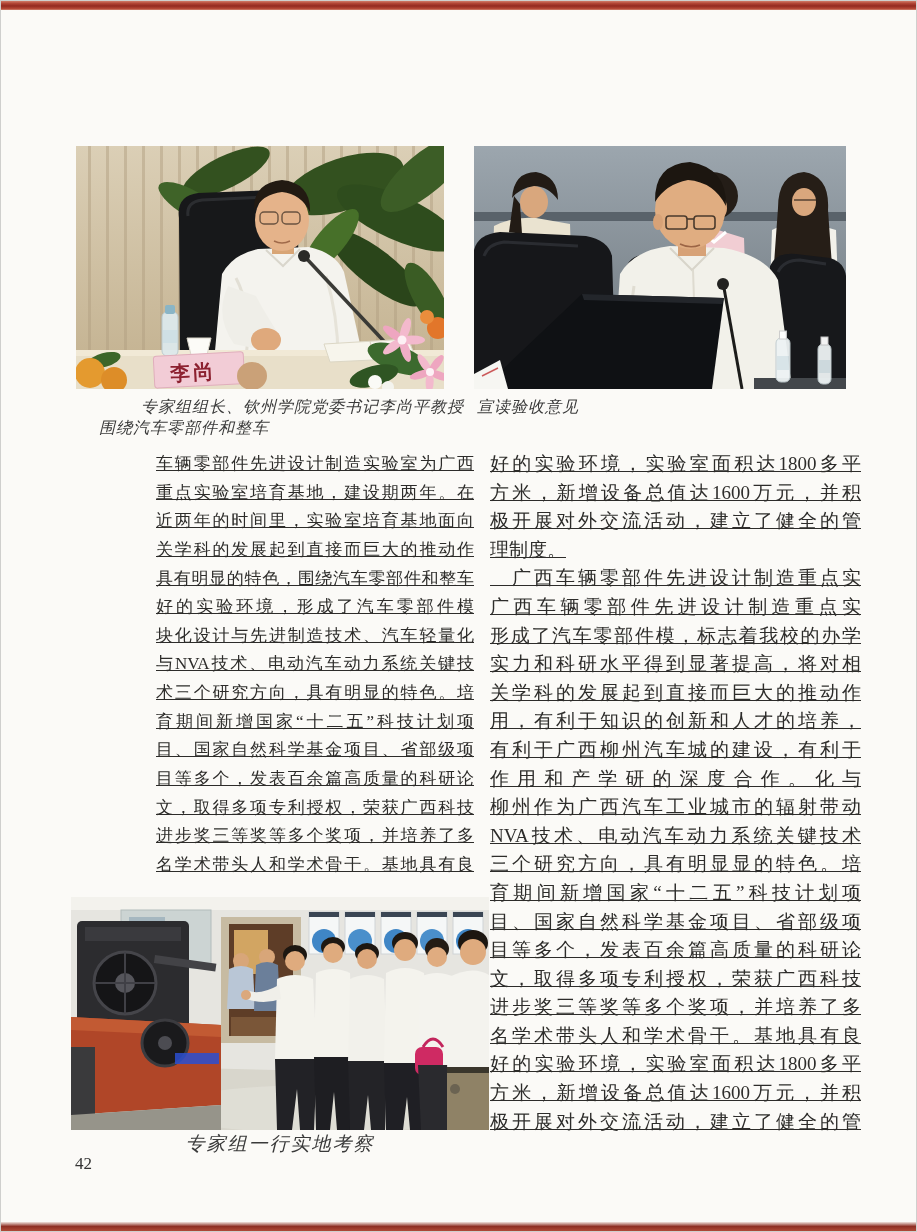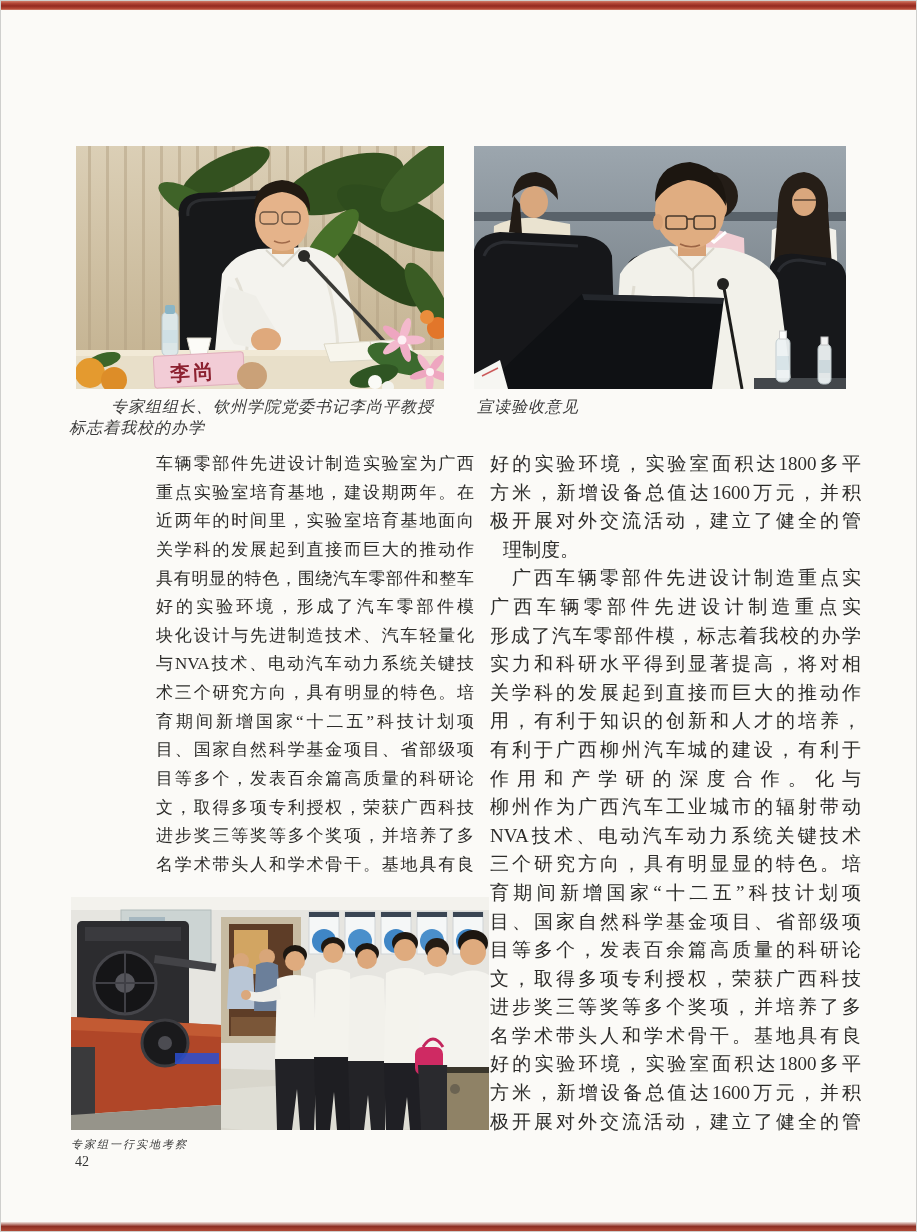--- a/index.html
+++ b/index.html
@@ -12,29 +12,29 @@
     overflow:hidden;
     font-family:"Liberation Serif","DejaVu Serif",serif;
   }
   .bar{position:absolute;left:0;width:100%;}
   .bar-top{top:0;height:9px;background:linear-gradient(to bottom,#d07a66 0%,#b04434 28%,#93291f 55%,#b84b38 88%,#d08a78 100%);}
   .bar-bottom{top:1221px;height:11px;background:linear-gradient(to bottom,#efe2dd 0%,#8e2f24 40%,#ab4634 75%,#bc584618 100%),linear-gradient(to bottom,#9a3327 35%,#b5503c 100%);}
   .photo{position:absolute;margin:0;padding:0;}
   .photo svg{display:block;width:100%;height:100%;}
   .caption{position:absolute;font-style:italic;color:#3a3a3a;font-size:16px;line-height:20.5px;letter-spacing:1px;}
   .caption .indent{text-indent:42px;}
-  .caption-center{font-size:11px;letter-spacing:2px;}
-  .textcol{position:absolute;color:#2d2c2a;}
+  .caption-center{text-align:center;font-size:19px;letter-spacing:2px;}
+  .textcol{position:absolute;color:#2d2c2a;text-decoration:underline;}
   .textcol .text-line{text-align:justify;text-align-last:justify;overflow:hidden;}
-  .textcol .text-line.short{text-align-last:left;margin-left:13px;}
+  .textcol .text-line.short{text-align-last:left;}
   .col-left{left:155px;top:449px;width:318px;font-size:17px;}
   .col-left .text-line{height:28.65px;line-height:28.65px;}
   .col-right{left:489px;top:449px;width:371px;font-size:19px;}
   .col-right .text-line{height:28.6px;line-height:28.6px;}
-  .page-number{position:absolute;left:74px;top:1153px;font-size:14px;color:#333;}
+  .page-number{position:absolute;left:74px;top:1153px;font-size:17px;color:#333;}
 </style>
 </head>
 <body>
 
 <div class="page">
 
   <div class="bar bar-top"></div>
 
   <figure class="photo" style="left:75px;top:145px;width:368px;height:243px;">
     <svg viewBox="0 0 368 243" preserveAspectRatio="none">
@@ -127,23 +127,23 @@
           <ellipse cx="10" cy="0" rx="11" ry="4" fill="#eea6c0" transform="rotate(164)"></ellipse>
           <ellipse cx="10" cy="0" rx="11" ry="4" fill="#f3b9cd" transform="rotate(236)"></ellipse>
           <ellipse cx="10" cy="0" rx="11" ry="4" fill="#eea6c0" transform="rotate(308)"></ellipse>
           <circle r="4" fill="#fdf2f6"></circle>
         </g>
         <circle cx="299" cy="236" r="7" fill="#fafaf6"></circle>
         <circle cx="312" cy="241" r="6" fill="#f4f4ee"></circle>
       </g>
     </svg>
   </figure>
-  <div class="caption" style="left:68px;top:396px;width:366px;">
+  <div class="caption" style="left:98px;top:396px;width:366px;">
     <div class="indent">专家组组长、钦州学院党委书记李尚平教授</div>
-    <div>标志着我校的办学</div>
+    <div>围绕汽车零部件和整车</div>
   </div>
 
   <figure class="photo" style="left:473px;top:145px;width:372px;height:243px;">
     <svg viewBox="0 0 372 243" preserveAspectRatio="none">
       <defs>
         <linearGradient id="g2bg" x1="0" y1="0" x2="0" y2="1">
           <stop offset="0" stop-color="#9ca6ae"></stop>
             <stop offset="1" stop-color="#6b747b"></stop>
         </linearGradient>
       </defs>

